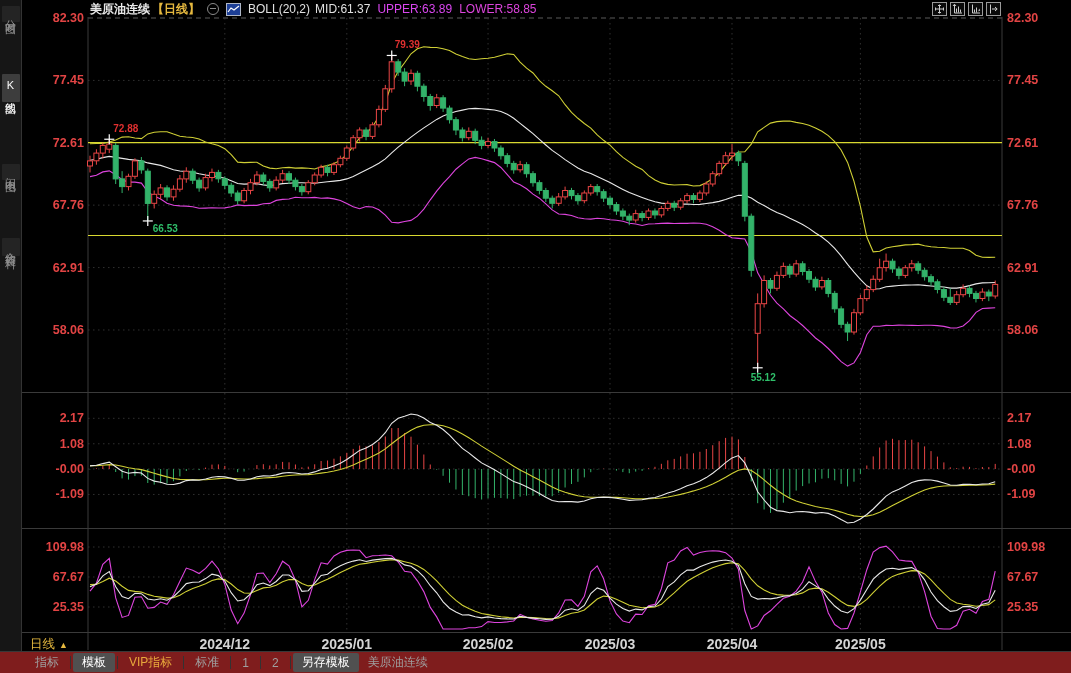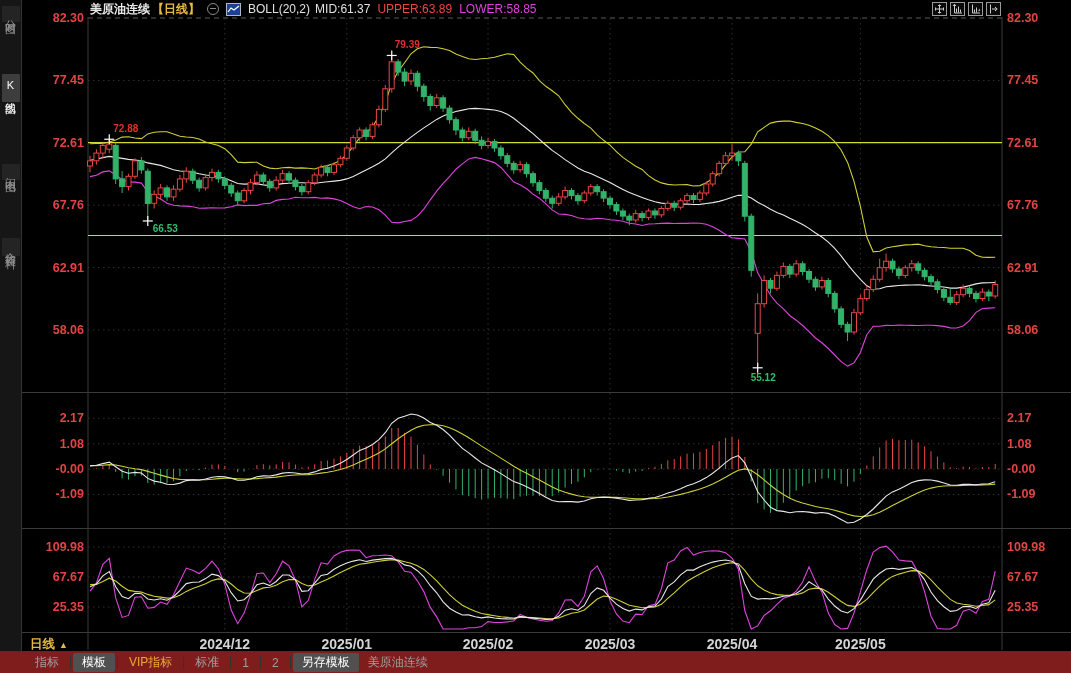--- a/index.html
+++ b/index.html
@@ -21,32 +21,32 @@
   .ytick{position:absolute;font-size:12.5px;font-weight:700;color:#e24444;transform:translateY(-50%);}
   .ytick.l{left:24px;width:60px;text-align:right;}
   .ytick.r{left:1007px;width:62px;text-align:left;}
   .xtick{position:absolute;top:636px;width:66px;text-align:center;font-size:14px;font-weight:700;color:#d4d4d4;}
   .anno{position:absolute;font-size:10px;font-weight:700;}
   
   .hdr{position:absolute;left:90px;top:1px;height:16px;display:flex;align-items:center;gap:7px;
        font-size:12px;z-index:4;white-space:nowrap;}
   .hdr .sym{color:#e8e8e8;font-weight:700;}
   .hdr .per{color:#e6b93f;font-weight:700;}
-  .hdr .w{color:#e0e0e0;} .hdr .yl{color:#ef4444;} .hdr .mg{color:#dd44dd;}
+  .hdr .w{color:#e0e0e0;} .hdr .yl{color:#d946ef;} .hdr .mg{color:#dd44dd;}
   .circle-icon{width:12px;height:12px;border:1px solid #8a8a8a;border-radius:50%;position:relative;display:inline-block;}
   .circle-icon:after{content:"";position:absolute;left:2px;right:2px;top:4px;height:1px;background:#8a8a8a;}
   .panel-hdr{position:absolute;left:90px;height:14px;display:flex;gap:9px;font-size:12px;font-weight:600;
              z-index:4;white-space:nowrap;}
   .panel-hdr .w{color:#e0e0e0;} .panel-hdr .yl{color:#cfcf35;} .panel-hdr .mg{color:#dd44dd;}
   
   .tr-icons{position:absolute;right:70px;top:2px;display:flex;gap:3px;z-index:4;}
   .tool-btn{width:15px;height:14px;border:1px solid #9a9a9a;background:#0a0a0a;display:flex;
             align-items:center;justify-content:center;cursor:pointer;}
   
-  .period-sel{position:absolute;left:30px;top:636px;color:#e6b93f;font-weight:700;font-size:12.5px;
+  .period-sel{position:absolute;left:30px;top:636px;color:#e6b93f;font-weight:400;font-size:12.5px;
               z-index:4;cursor:pointer;display:flex;gap:4px;align-items:center;}
   .period-sel .arr{font-size:9px;}
   .watermark{position:absolute;right:8px;top:613px;font-size:34px;color:#c9c9c9;letter-spacing:3px;
              z-index:5;font-weight:400;}
   
   .toolbar{position:absolute;left:0;top:651px;width:1071px;height:22px;background:#7f1d1d;
            border-top:1px solid #383838;display:flex;align-items:center;padding-left:26px;z-index:6;
            font-size:12px;}
   .tb-item{color:#9f9f9f;padding:1px 9px;cursor:pointer;white-space:nowrap;}
   .tb-item.active{background:#505050;color:#fff;border-radius:2px;}

